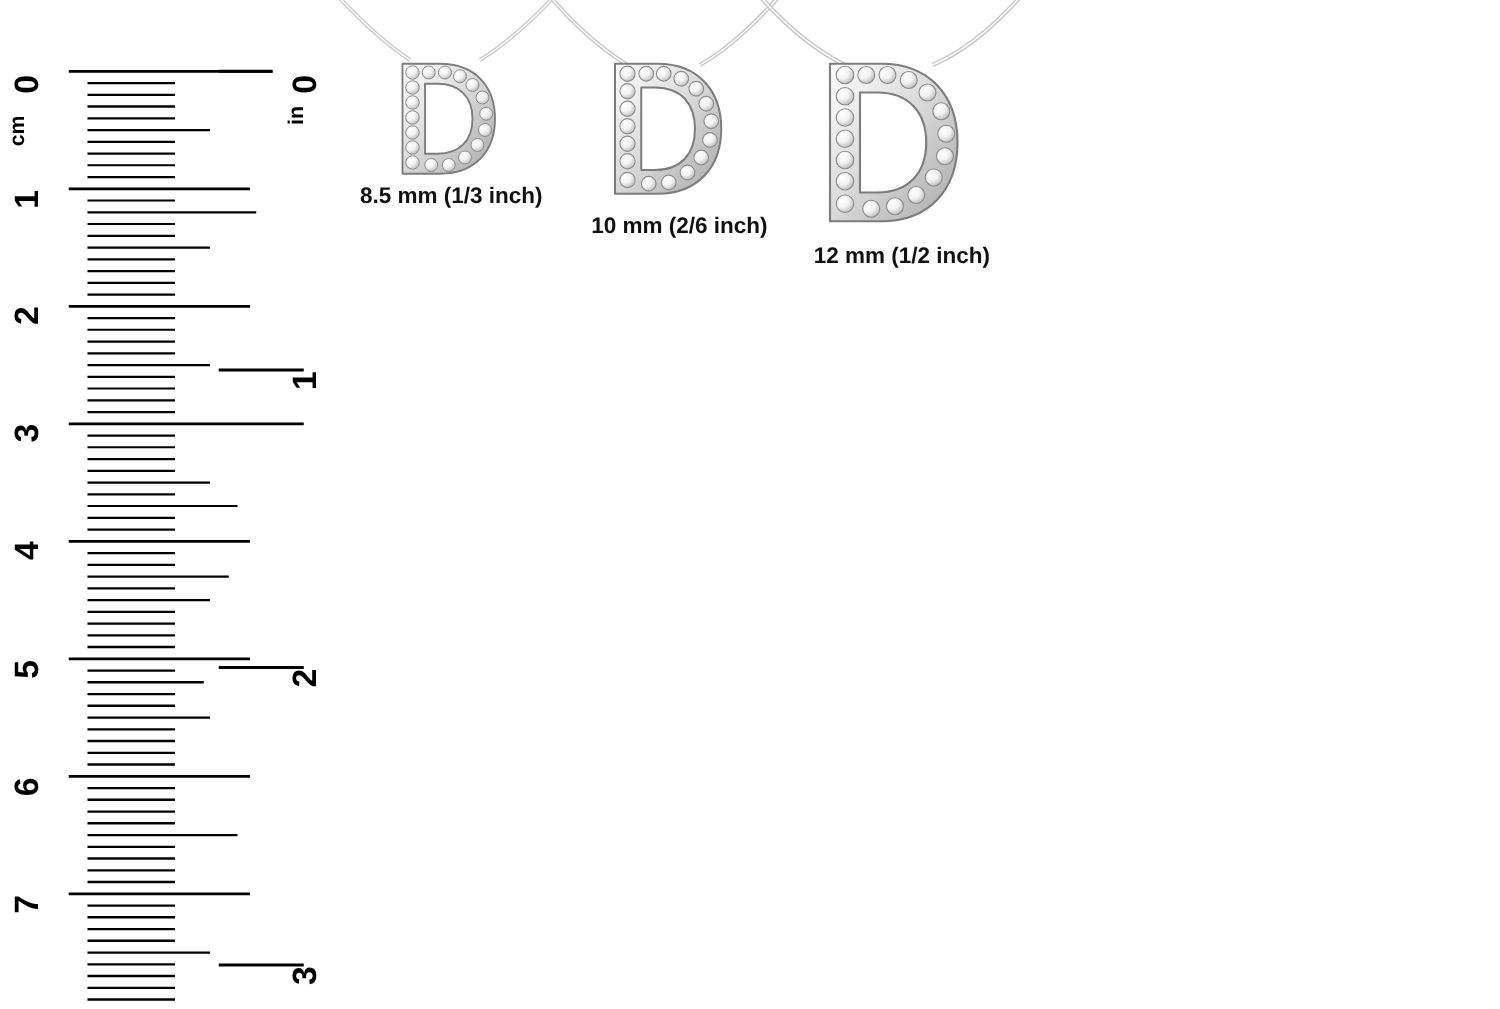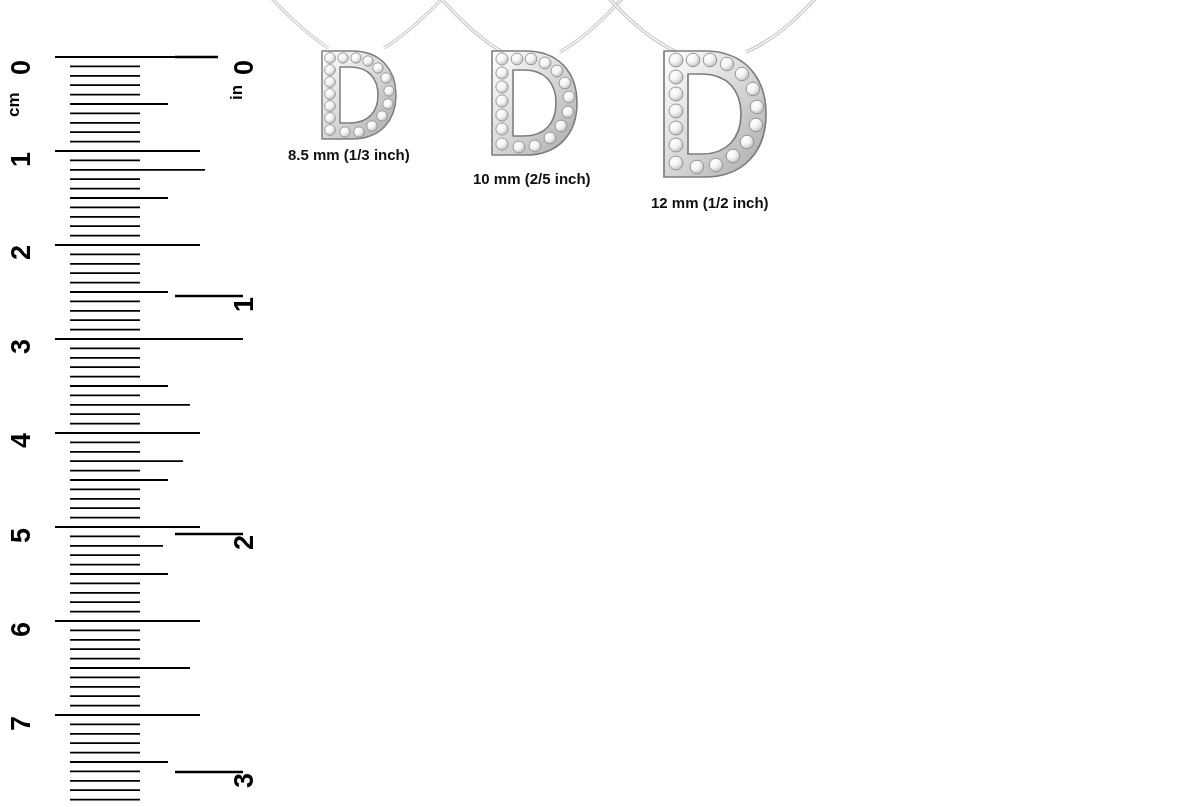--- a/index.html
+++ b/index.html
@@ -53,21 +53,21 @@
     transform: rotate(-90deg);
     white-space: nowrap;
   }
 
   
   .pendant {
     position: absolute;
   }
   .caption {
     position: absolute;
-    font-size: 15px;
+    font-size: 18px;
     font-weight: bold;
     color: #111;
     white-space: nowrap;
   }
 </style>
 </head>
 <body>
 
 <div class="stage">
 
@@ -291,21 +291,21 @@
           <circle cx="81" cy="46" r="5.9"></circle>
           <circle cx="80" cy="61" r="5.9"></circle>
           <circle cx="73" cy="75" r="5.9"></circle>
           <circle cx="62" cy="87" r="5.9"></circle>
           <circle cx="47" cy="95" r="5.9"></circle>
           <circle cx="31" cy="96" r="5.9"></circle>
         </g>
       </g>
     </svg>
   </div>
-  <div class="caption" style="left:473px; top:170px;">10 mm (2/5 inch)</div>
+  <div class="caption" style="left:473px; top:170px;">10 mm (2/6 inch)</div>
 
   <div class="pendant" style="left:600px; top:-10px; width:225px; height:210px;">
     <svg width="225" height="210" viewBox="0 0 225 210" xmlns="http://www.w3.org/2000/svg">
       <defs>
         <linearGradient id="metalC" x1="0" y1="0" x2="1" y2="1">
           <stop offset="0%" stop-color="#ffffff"></stop>
           <stop offset="45%" stop-color="#dcdcdc"></stop>
           <stop offset="100%" stop-color="#a9a9a9"></stop>
         </linearGradient>
         <radialGradient id="stoneC" cx="35%" cy="32%" r="70%">

